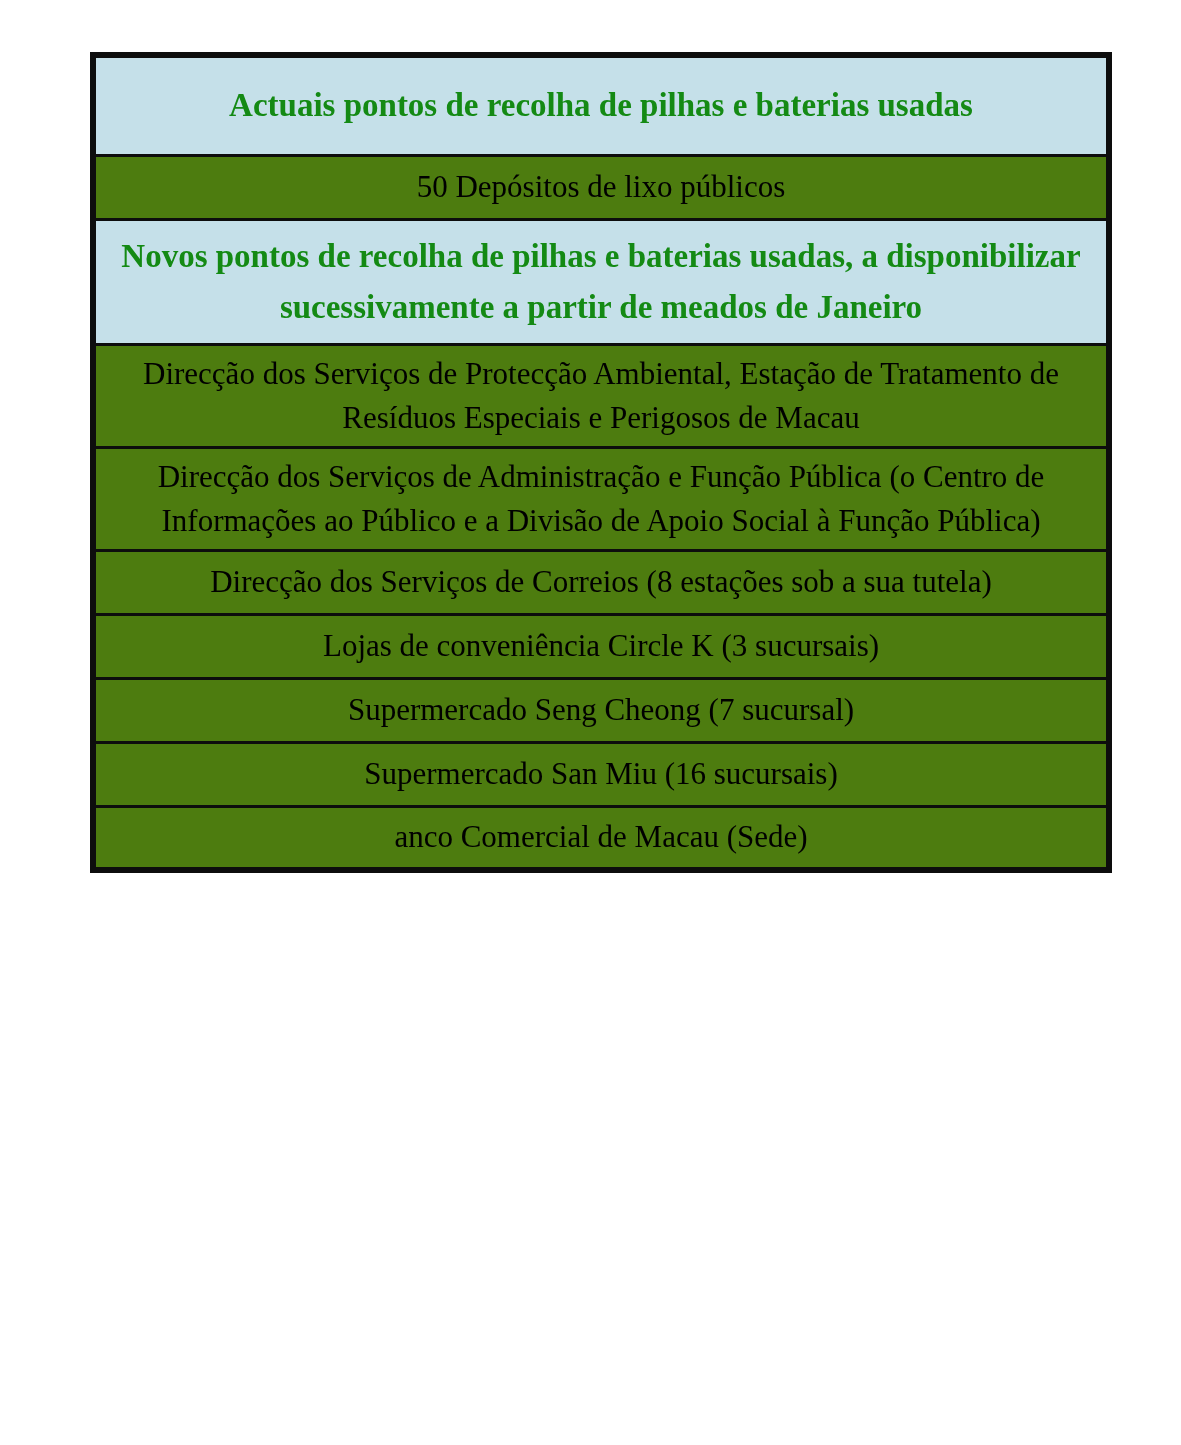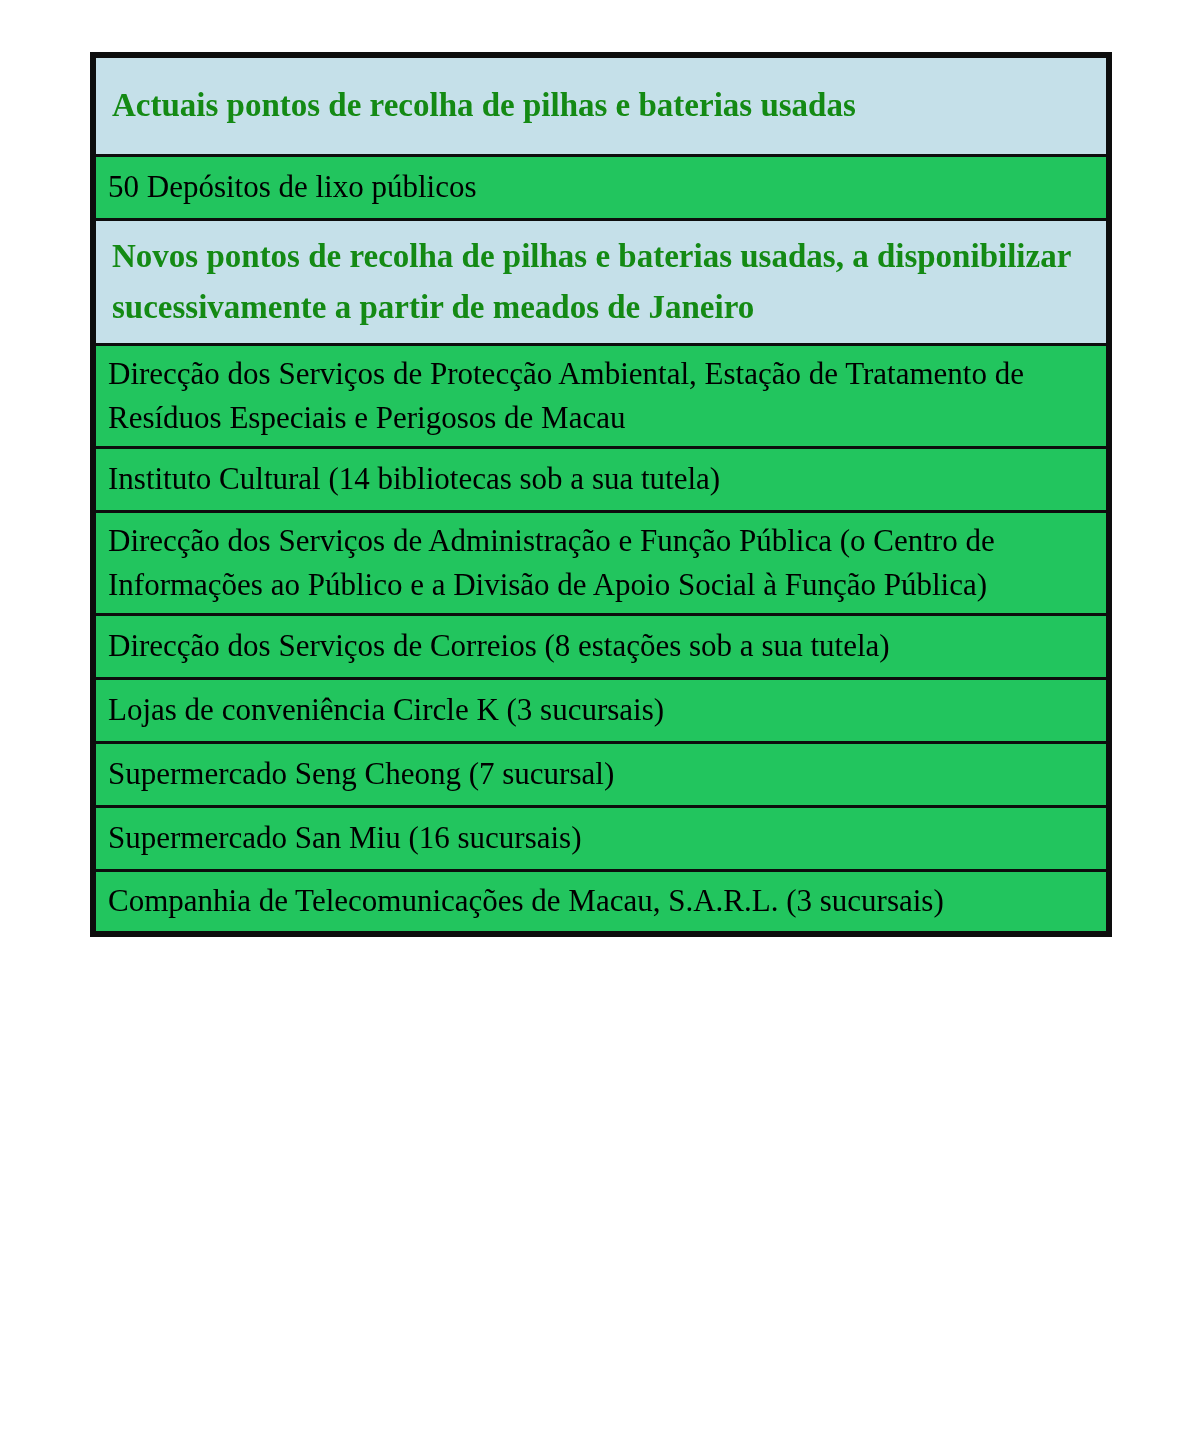--- a/index.html
+++ b/index.html
@@ -21,33 +21,34 @@
     width: 1022px;
   }
   table.collection-table {
     width: 100%;
     border-collapse: collapse;
     border: 6px solid var(--border, #0d0d0d);
     table-layout: fixed;
   }
   table.collection-table td {
     border: 3px solid var(--border, #0d0d0d);
+    text-align: center;
     vertical-align: middle;
   }
   td.hdr {
     background: var(--header-bg, #c5e0e9);
     color: var(--header-text, #148a14);
     font-weight: bold;
     font-size: 33px;
     line-height: 51px;
     height: 100px;
     padding: 10px 16px;
   }
   td.body-cell {
-    background: #22c55e;
+    background: #4d7c0f;
     color: var(--body-text, #000);
     font-size: 31px;
     line-height: 44px;
     height: 64px;
     padding: 6px 12px;
   }
 </style>
 </head>
 <body>
 
@@ -60,35 +61,32 @@
       <tr>
         <td class="body-cell">50 Depósitos de lixo públicos</td>
       </tr>
       <tr>
         <td class="hdr">Novos pontos de recolha de pilhas e baterias usadas, a disponibilizar sucessivamente a partir de meados de Janeiro</td>
       </tr>
       <tr>
         <td class="body-cell">Direcção dos Serviços de Protecção Ambiental, Estação de Tratamento de Resíduos Especiais e Perigosos de Macau</td>
       </tr>
       <tr>
-        <td class="body-cell">Instituto Cultural (14 bibliotecas sob a sua tutela)</td>
-      </tr>
-      <tr>
         <td class="body-cell">Direcção dos Serviços de Administração e Função Pública (o Centro de Informações ao Público e a Divisão de Apoio Social à Função Pública)</td>
       </tr>
       <tr>
         <td class="body-cell">Direcção dos Serviços de Correios (8 estações sob a sua tutela)</td>
       </tr>
       <tr>
         <td class="body-cell">Lojas de conveniência Circle K (3 sucursais)</td>
       </tr>
       <tr>
         <td class="body-cell">Supermercado Seng Cheong (7 sucursal)</td>
       </tr>
       <tr>
         <td class="body-cell">Supermercado San Miu (16 sucursais)</td>
       </tr>
       <tr>
-        <td class="body-cell">Companhia de Telecomunicações de Macau, S.A.R.L. (3 sucursais)</td>
+        <td class="body-cell">anco Comercial de Macau (Sede)</td>
       </tr>
     </tbody>
   </table>
 </div>
 
 </body></html>

